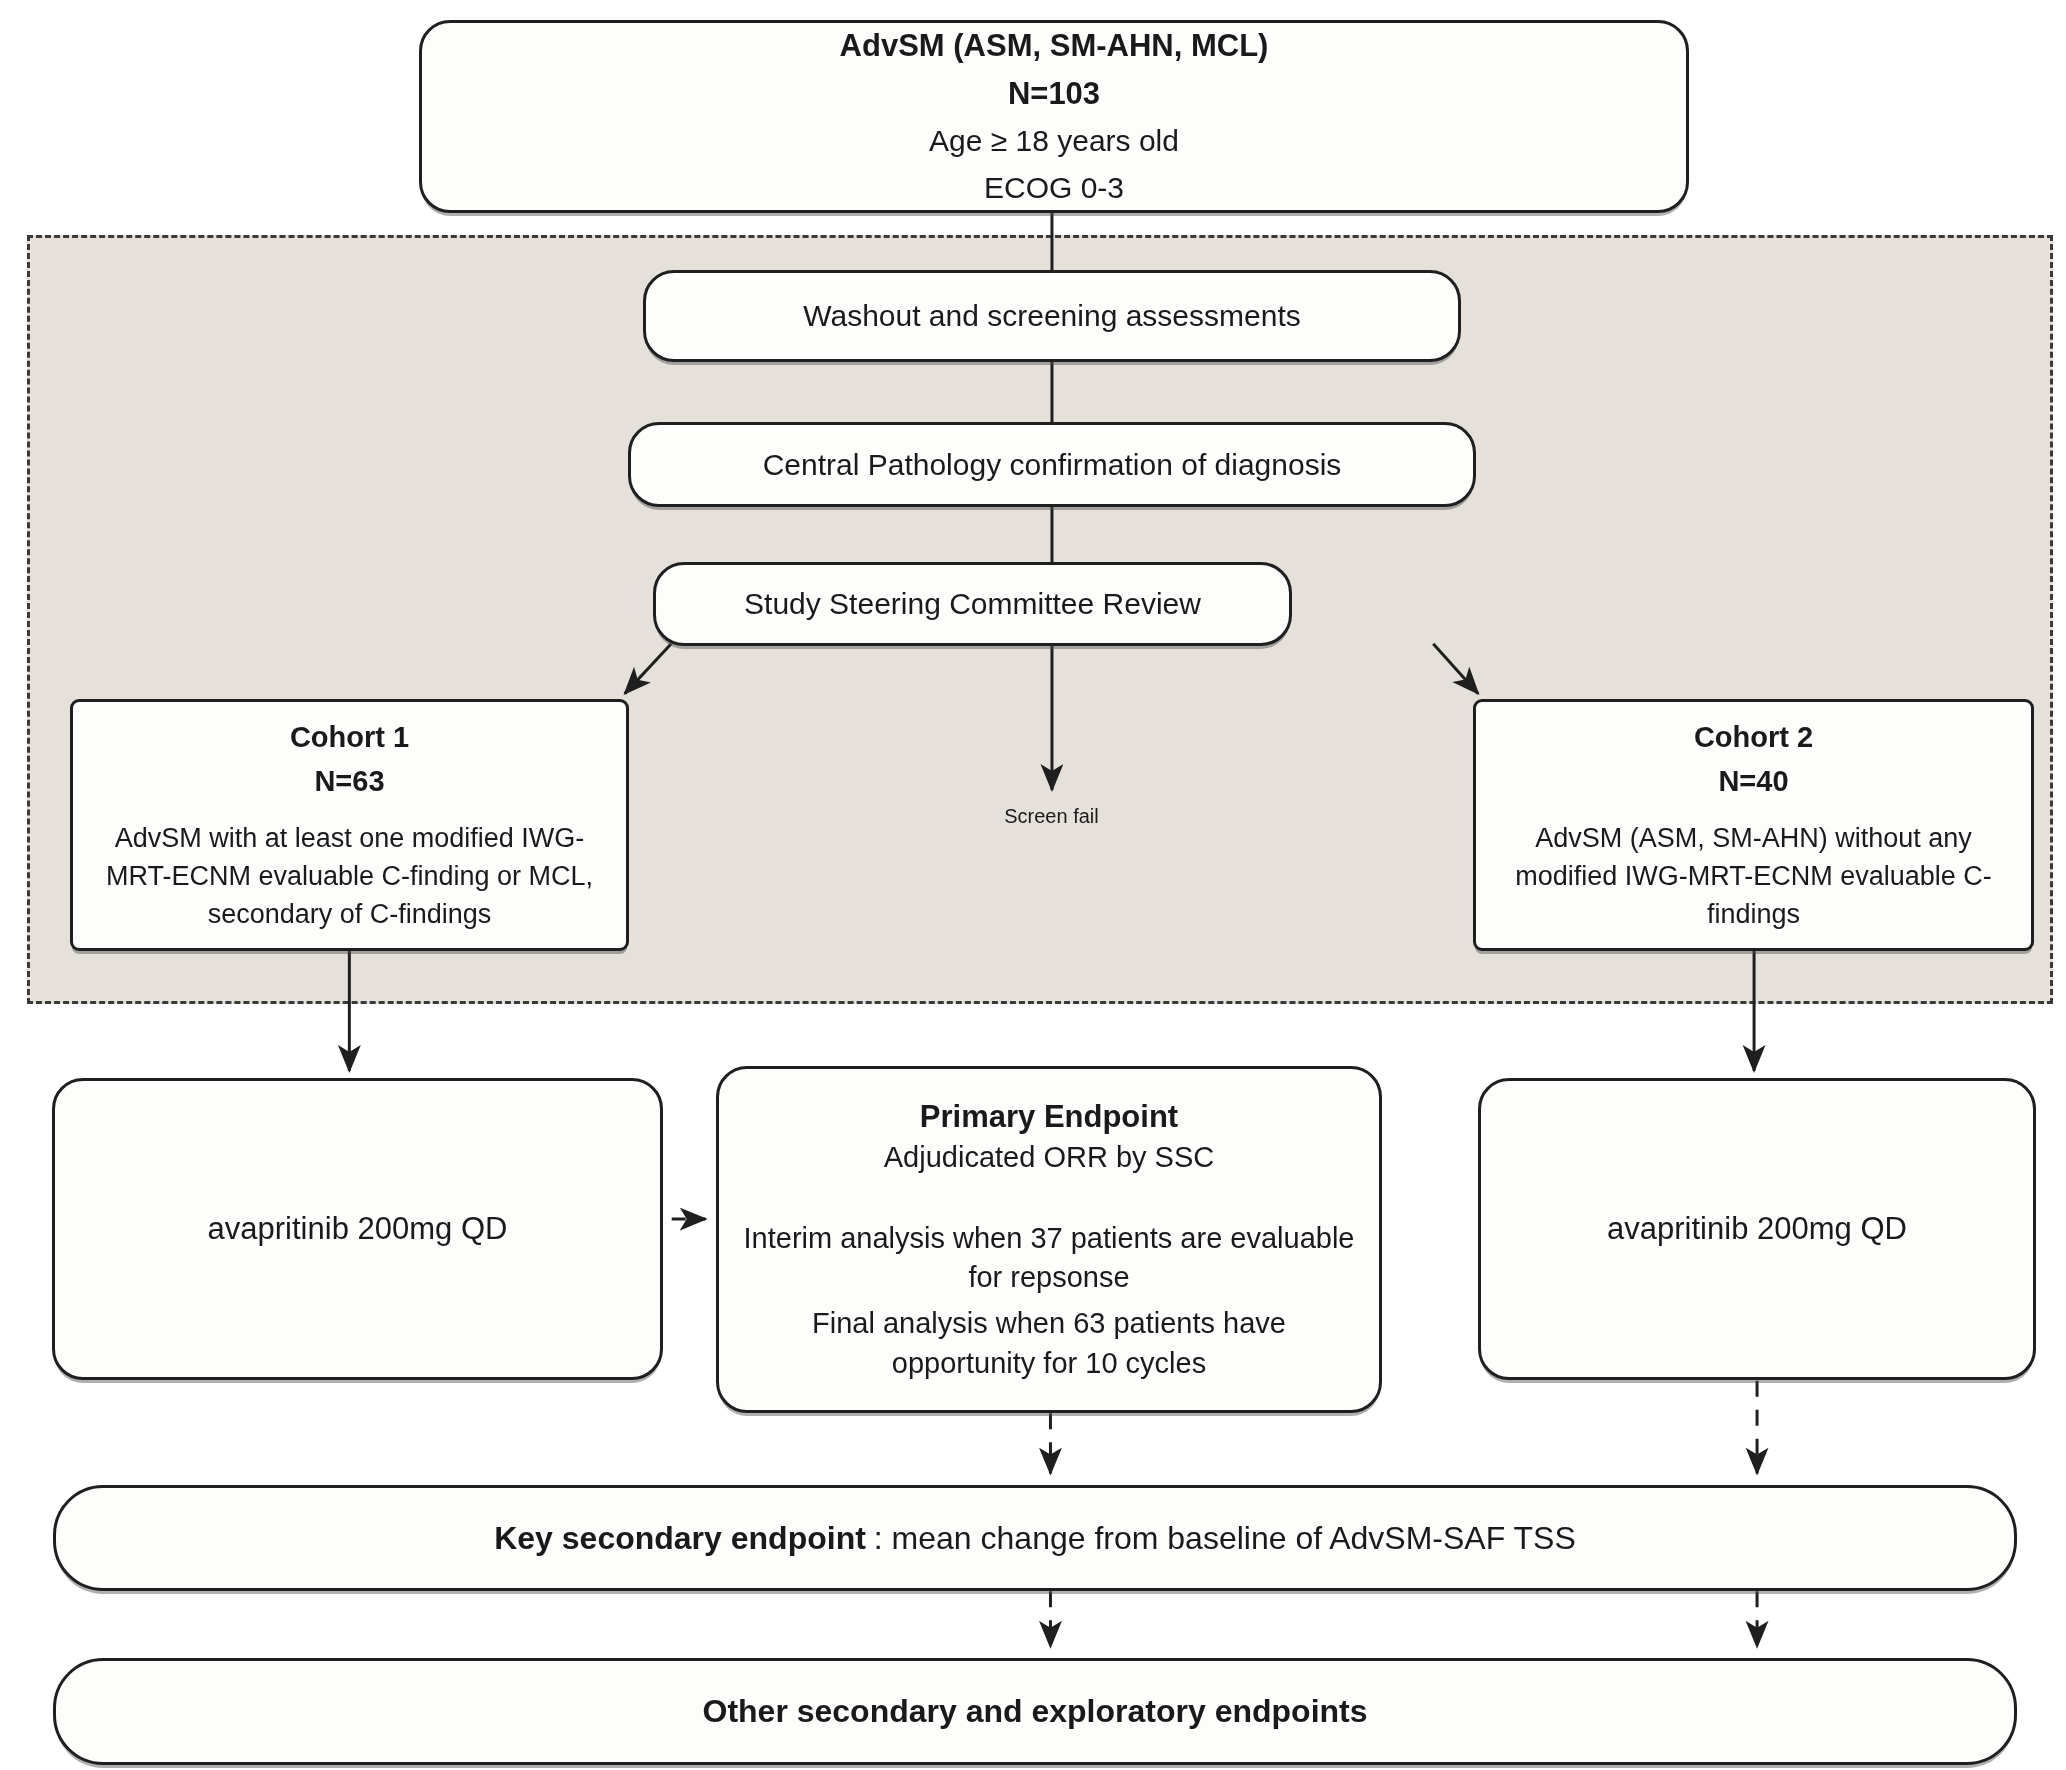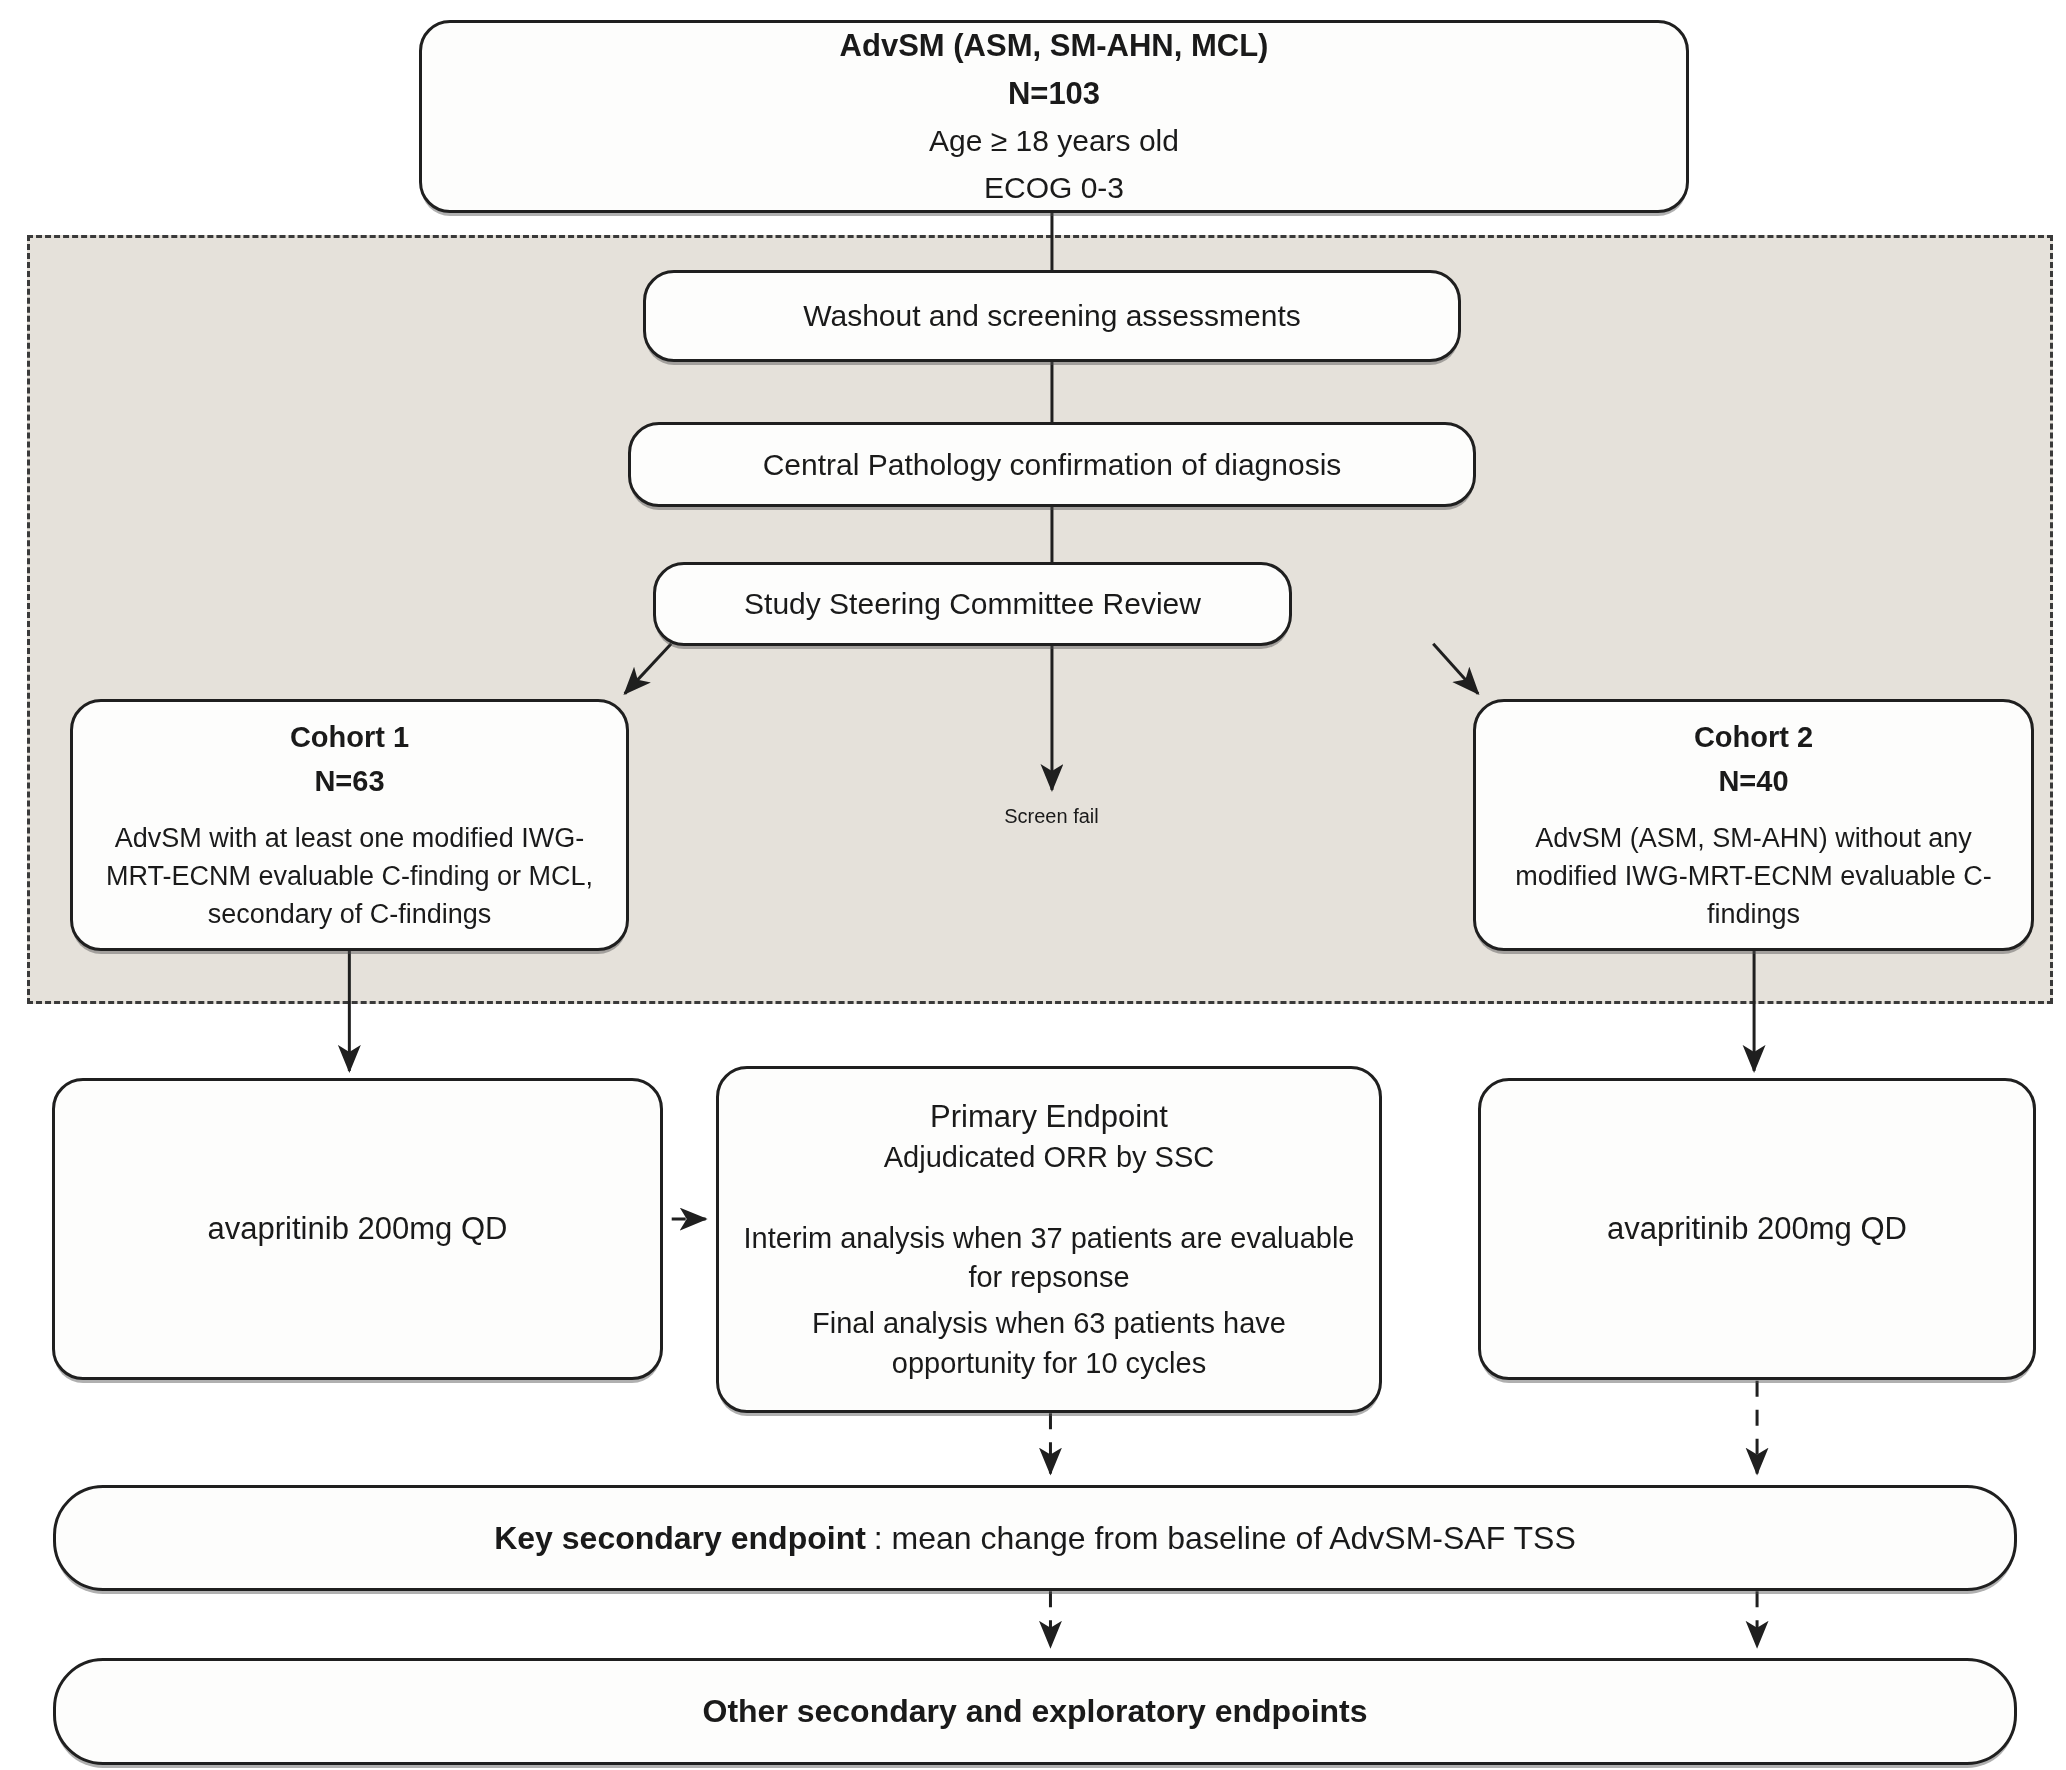--- a/index.html
+++ b/index.html
@@ -50,30 +50,30 @@
   .screening-label .t2{font-size:30px;}
   .top-box{left:419px;top:20px;width:1270px;height:193px;line-height:1.55;font-size:30px;}
   .top-box .b{font-weight:bold;font-size:31px;}
   .washout-box{left:643px;top:270px;width:818px;height:92px;font-size:30px;}
   .pathology-box{left:628px;top:422px;width:848px;height:85px;font-size:30px;}
   .ssc-box{left:653px;top:562px;width:639px;height:84px;font-size:30px;}
   .screen-fail{
     position:absolute;left:877px;top:805px;width:349px;
     text-align:center;font-size:20px;z-index:3;
   }
-  .cohort-box{line-height:1.45;padding:15px 22.5px;}
+  .cohort-box{line-height:1.45;padding:15px 22.5px;border-radius:9px;}
   .cohort1-box{left:70px;top:699px;width:559px;height:252px;}
   .cohort2-box{left:1473px;top:699px;width:561px;height:252px;}
   .cohort-head{font-weight:bold;font-size:29px;line-height:1.5;margin-bottom:17px;}
   .cohort-desc{font-size:27px;line-height:1.4;}
   .treat-box{font-size:31px;}
   .treat-left{left:52px;top:1078px;width:611px;height:302px;}
   .treat-right{left:1478px;top:1078px;width:558px;height:302px;}
   .primary-box{left:716px;top:1066px;width:666px;height:347px;line-height:1.35;padding:15px 20px;}
-  .primary-title{font-weight:normal;font-size:31px;}
+  .primary-title{font-weight:bold;font-size:31px;}
   .primary-sub{font-size:29px;margin-bottom:35px;}
   .primary-par{font-size:29px;margin-top:7px;}
   .bar{border-radius:50px;font-size:32px;padding:0 30px;}
   .key-bar{left:53px;top:1485px;width:1964px;height:106px;flex-direction:row;gap:8px;}
   .key-bold{font-weight:bold;}
   .other-bar{left:53px;top:1658px;width:1964px;height:107px;font-weight:bold;}
   .connectors{position:absolute;left:0;top:0;z-index:2;}
 </style>
 </head>
 <body>

